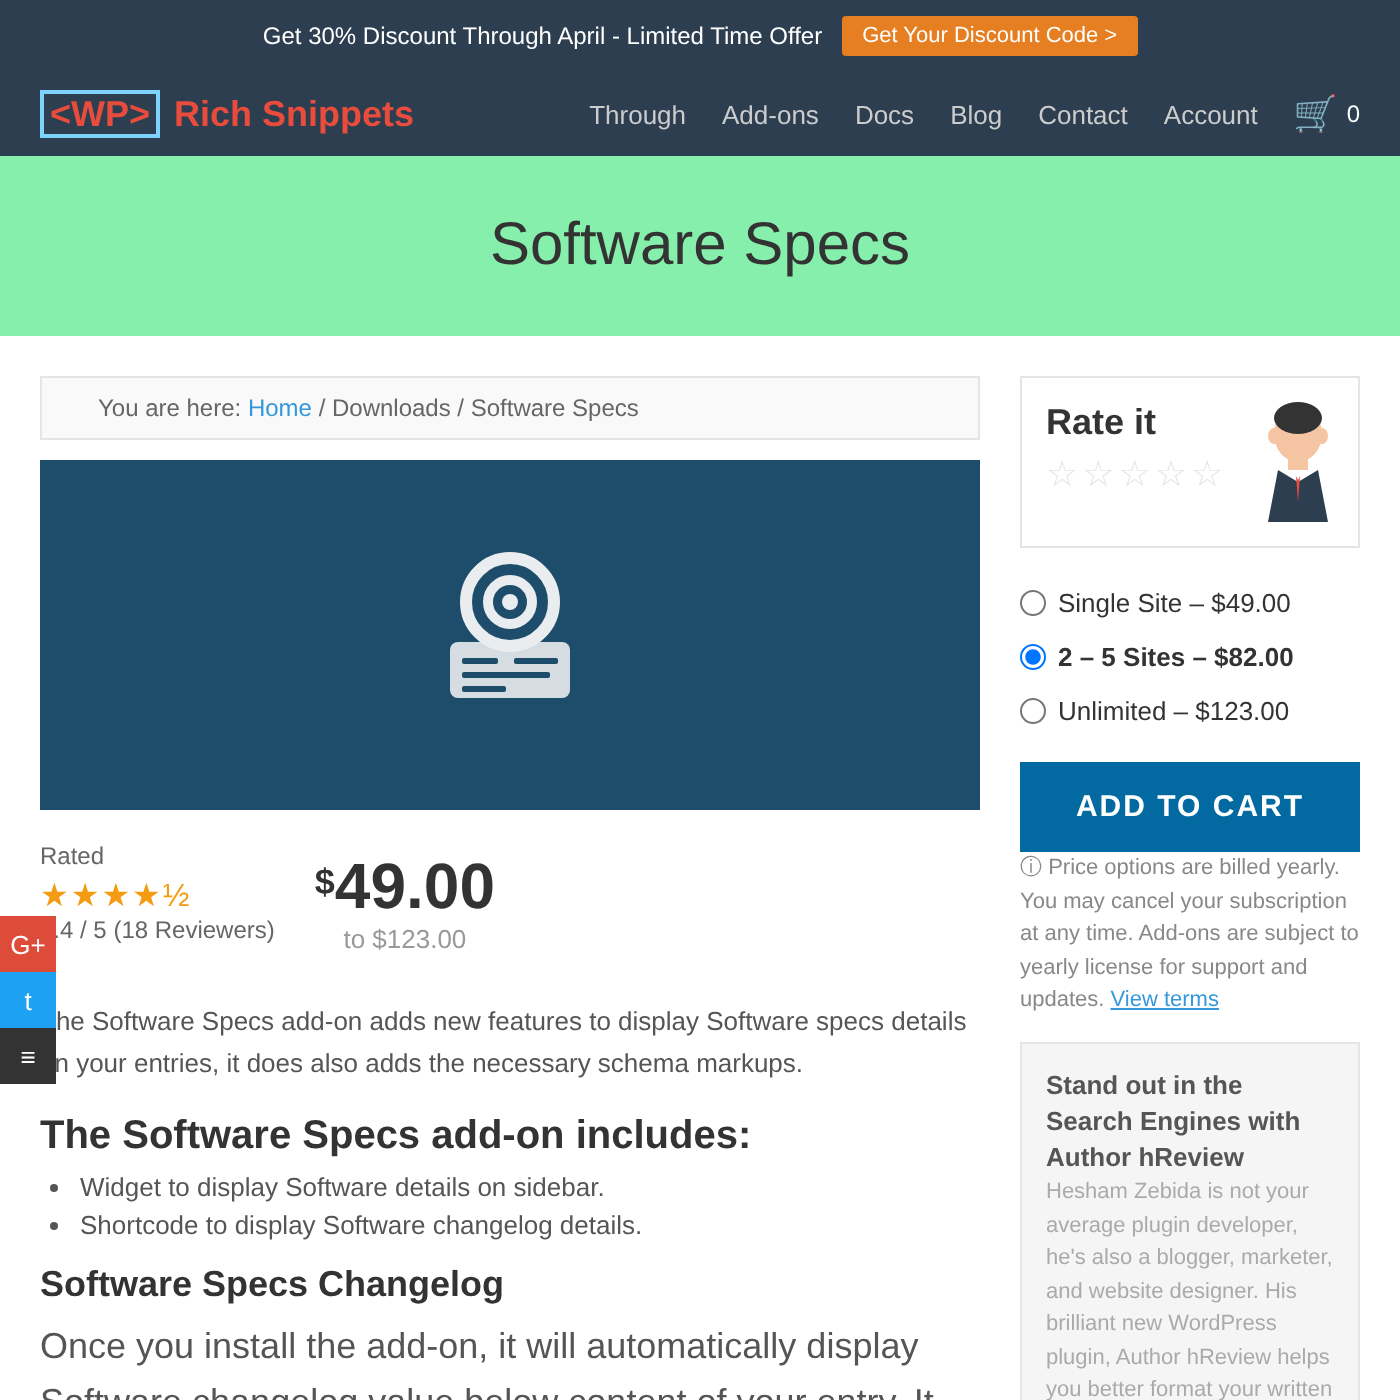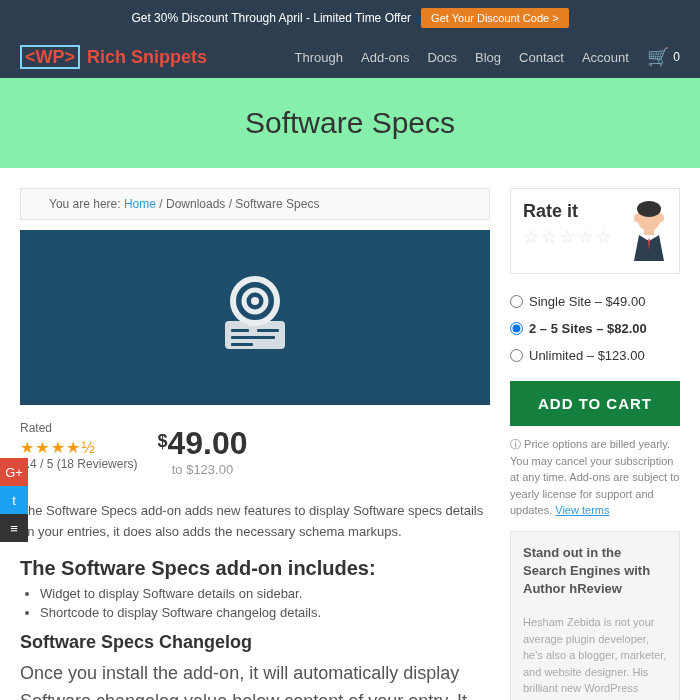--- a/index.html
+++ b/index.html
@@ -186,49 +186,48 @@
       padding: 6px 0;
       font-size: 13px;
       color: #333;
       cursor: pointer;
     }
     .license-option input[type="radio"] { cursor: pointer; }
     .license-option.selected { font-weight: bold; }
 
     
     .add-to-cart-btn {
-      background: #15803d;
+      background: #0369a1;
       color: #fff;
       border: none;
       width: 100%;
       padding: 14px 10px;
       font-size: 15px;
       font-weight: bold;
       letter-spacing: 1px;
       cursor: pointer;
       text-transform: uppercase;
-      margin-bottom: 10px;
     }
 
     
     .notice-text {
       font-size: 11px;
       color: #888;
       line-height: 1.5;
       margin-bottom: 12px;
     }
     .notice-text a { color: #3498db; }
 
     
     .promo-box {
       background: #f5f5f5;
       border: 1px solid #e5e5e5;
       padding: 12px;
     }
-    .promo-title { font-size: 13px; font-weight: bold; color: #555; margin-bottom: 16px; line-height: 1.4; }
+    .promo-title { font-size: 13px; font-weight: bold; color: #555; margin-bottom: 0; line-height: 1.4; }
     .promo-desc { font-size: 11px; color: #aaa; line-height: 1.5; }
 
     .relative-wrap { position: relative; }
   </style>
 </head>
 <body>
 
 <div class="top-banner">
   <span>Get 30% Discount Through April - Limited Time Offer</span>
   <button class="discount-btn">Get Your Discount Code &gt;</button>

